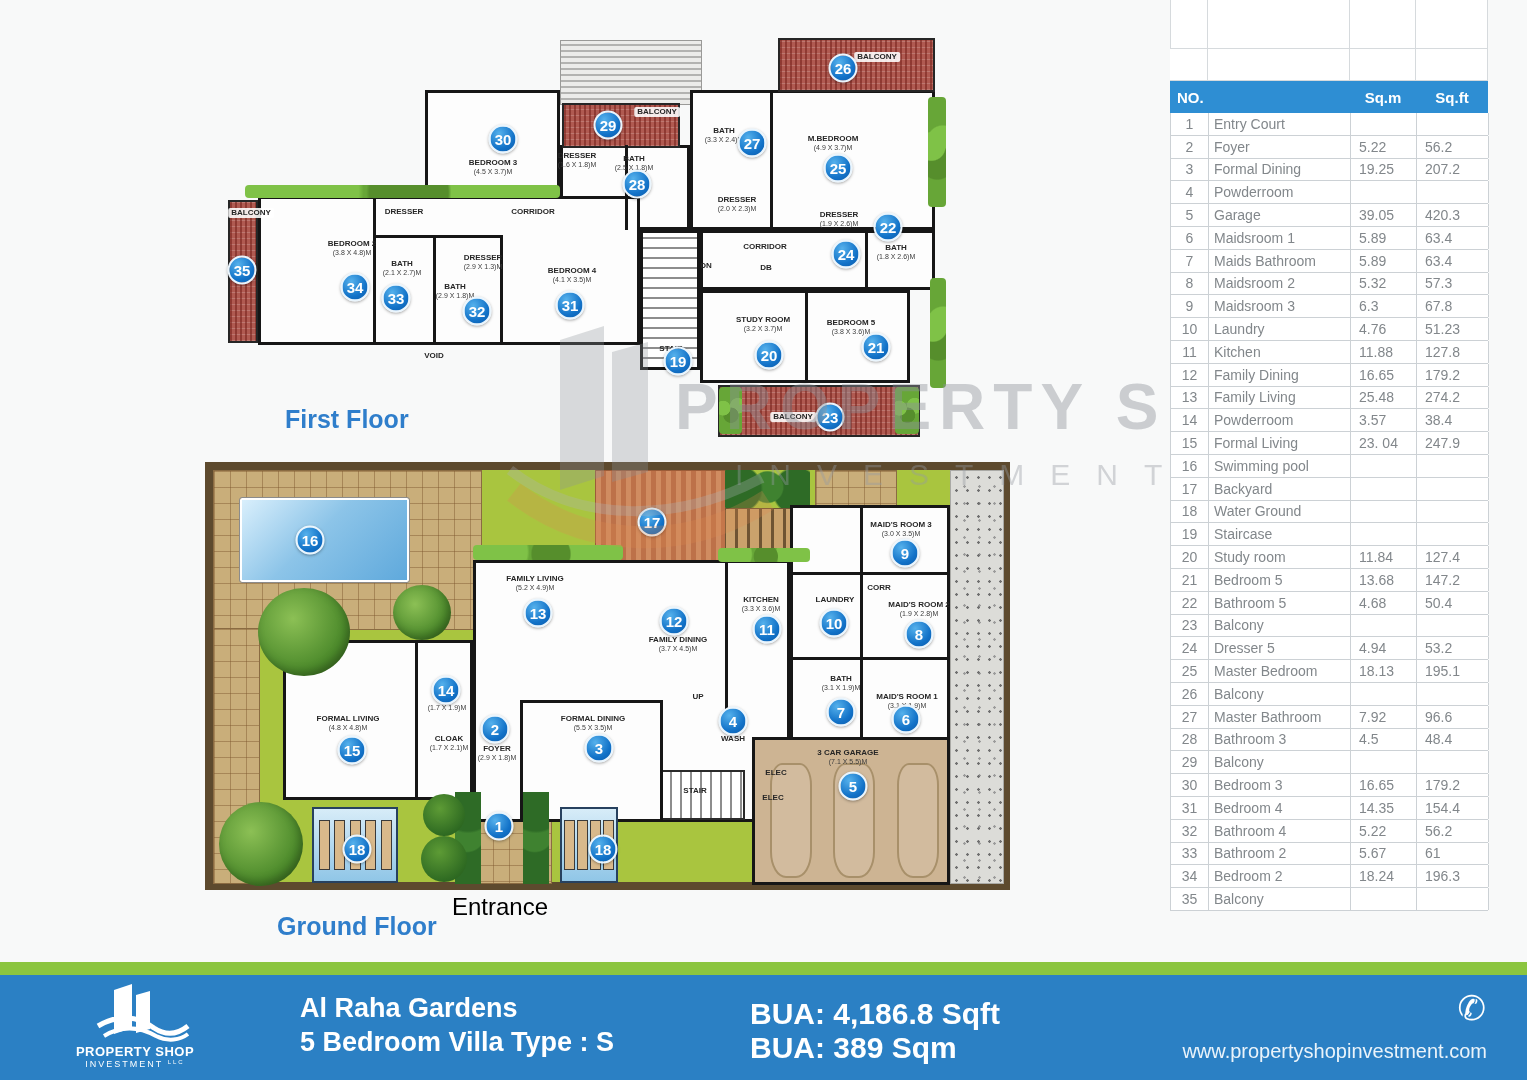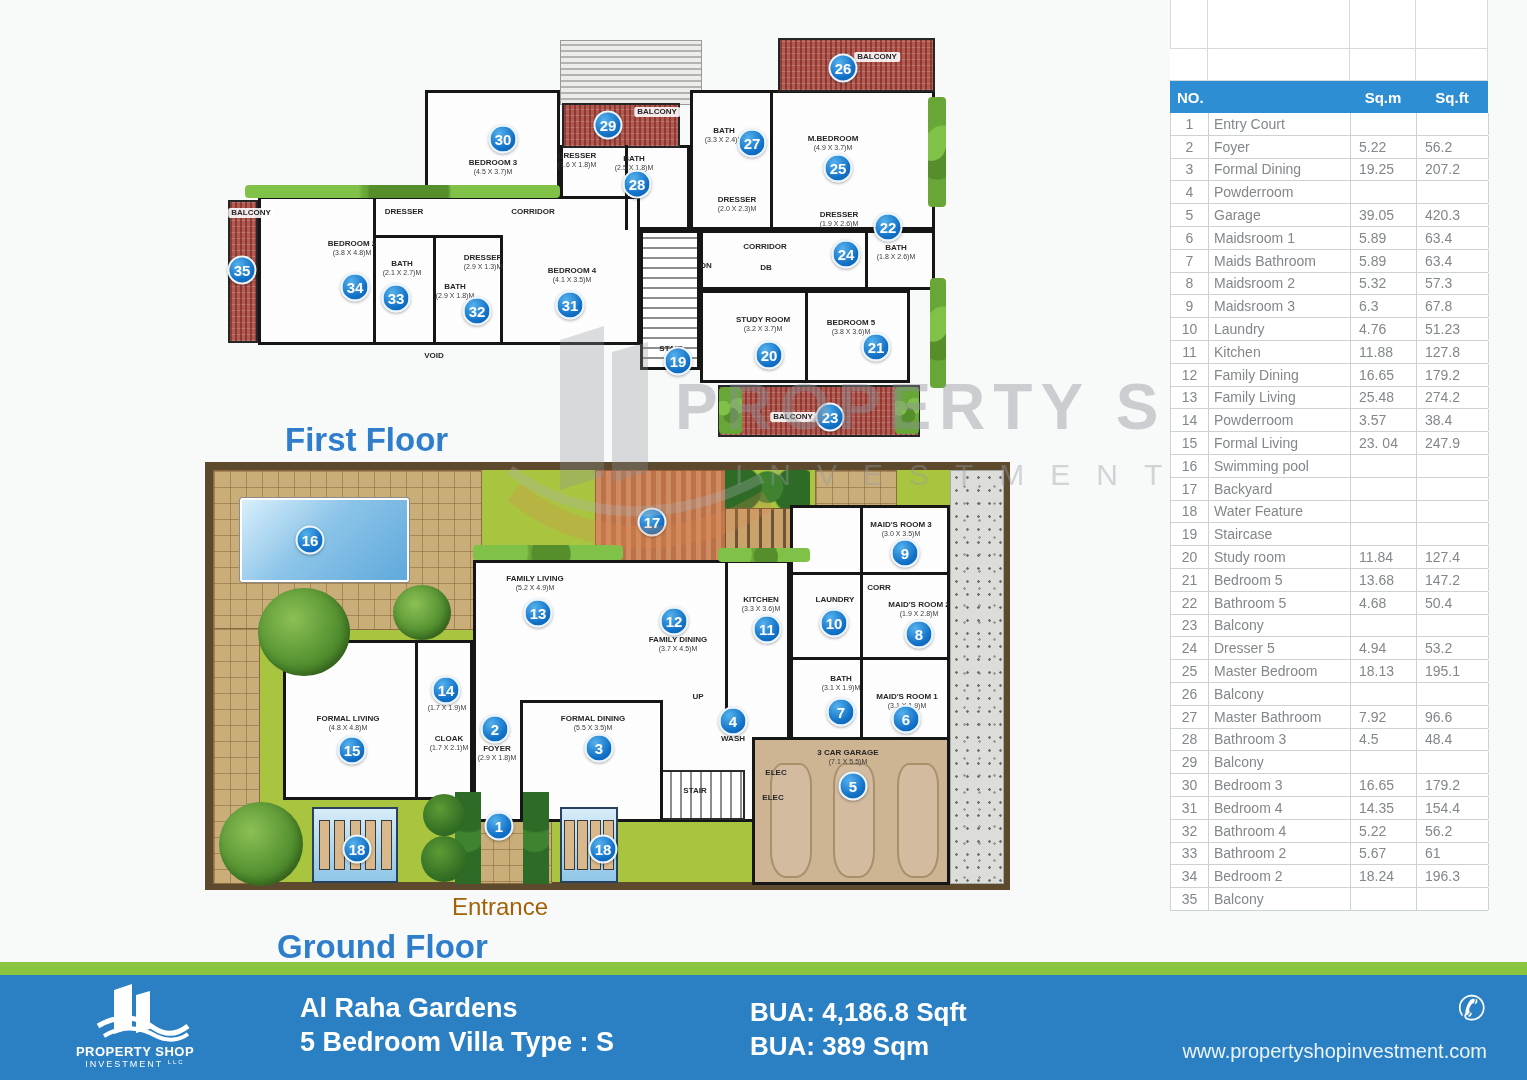--- a/index.html
+++ b/index.html
@@ -65,22 +65,22 @@
   .rlabel{position:absolute;transform:translate(-50%,-50%);text-align:center;z-index:30;
           font-size:8px;font-weight:bold;color:#262626;line-height:1.25;white-space:nowrap;
           text-transform:uppercase;}
   .rlabel .dims{display:block;font-weight:normal;font-size:7px;color:#3c3c3c;}
   .rlabel.chip{background:rgba(255,255,255,.88);padding:0 3px;border-radius:2px;}
   .pmarker{position:absolute;z-index:40;width:29px;height:29px;border-radius:50%;
            transform:translate(-50%,-50%);display:flex;align-items:center;justify-content:center;
            color:#fff;font-size:15px;font-weight:bold;
            background:radial-gradient(circle at 35% 28%,#55b1ec,#1272c8 62%,#0b59a8);
            border:2px solid #eaf5fd;box-shadow:0 1px 3px rgba(0,0,0,.35);box-sizing:border-box;}
-  .floor-title{position:absolute;z-index:44;color:#2f7ecb;font-size:33px;font-weight:bold;margin-top:16px;}
-  .entrance-title{position:absolute;z-index:44;color:#a16207;font-size:24px;}
+  .floor-title{position:absolute;z-index:44;color:#2f7ecb;font-size:25px;font-weight:bold;}
+  .entrance-title{position:absolute;z-index:44;color:#000000;font-size:24px;}
 
   
   .watermark{position:absolute;z-index:20;pointer-events:none;}
   .wm-text1{position:absolute;left:175px;top:70px;font-size:64px;font-weight:bold;
             letter-spacing:8px;color:rgba(140,146,152,.42);white-space:nowrap;}
   .wm-text2{position:absolute;left:235px;top:158px;font-size:30px;letter-spacing:26px;
             color:rgba(150,156,162,.40);white-space:nowrap;}
   .wm-llc{font-size:15px;letter-spacing:3px;}
 
   
@@ -98,21 +98,21 @@
   .trow span{display:block;height:100%;display:flex;align-items:center;border-right:1px solid #ccd1d5;
         box-sizing:border-box;overflow:hidden;}
   .td-no{justify-content:center;}
   .td-name{padding-left:5px;}
   .td-sqm,.td-sqft{padding-left:8px;}
 
   
   .footer-green{position:absolute;left:0;top:962px;width:1527px;height:13px;background:#8bc53f;z-index:60;}
   .footer-blue{position:absolute;left:0;top:975px;width:1527px;height:105px;background:#2b80c4;z-index:60;}
   .f-title{position:absolute;color:#fff;font-weight:bold;font-size:27px;z-index:61;}
-  .f-bua{position:absolute;color:#fff;font-weight:bold;font-size:26px;z-index:61;}
+  .f-bua{position:absolute;color:#fff;font-weight:bold;font-size:30px;z-index:61;}
   .f-phone{position:absolute;right:40px;top:988px;color:#fff;font-weight:bold;font-size:43px;z-index:61;
            letter-spacing:1px;display:flex;align-items:center;gap:10px;}
   .f-phone .ph-ic{font-size:34px;font-weight:normal;}
   .f-web{position:absolute;right:40px;top:1040px;color:#eaf3fa;font-size:20px;z-index:61;}
   .logo-wrap{position:absolute;left:40px;top:980px;width:190px;z-index:61;text-align:center;color:#fff;}
   .logo-title{font-size:13px;font-weight:bold;letter-spacing:.5px;margin-top:2px;}
   .logo-sub{font-size:9px;letter-spacing:2px;}
   .logo-llc{font-size:6px;vertical-align:top;}
 </style>
 </head>
@@ -423,21 +423,21 @@
         <span class="td-sqft"></span>
       </div>
       <div class="trow">
         <span class="td-no">17</span>
         <span class="td-name">Backyard</span>
         <span class="td-sqm"></span>
         <span class="td-sqft"></span>
       </div>
       <div class="trow">
         <span class="td-no">18</span>
-        <span class="td-name">Water Feature</span>
+        <span class="td-name">Water Ground</span>
         <span class="td-sqm"></span>
         <span class="td-sqft"></span>
       </div>
       <div class="trow">
         <span class="td-no">19</span>
         <span class="td-name">Staircase</span>
         <span class="td-sqm"></span>
         <span class="td-sqft"></span>
       </div>
       <div class="trow">

